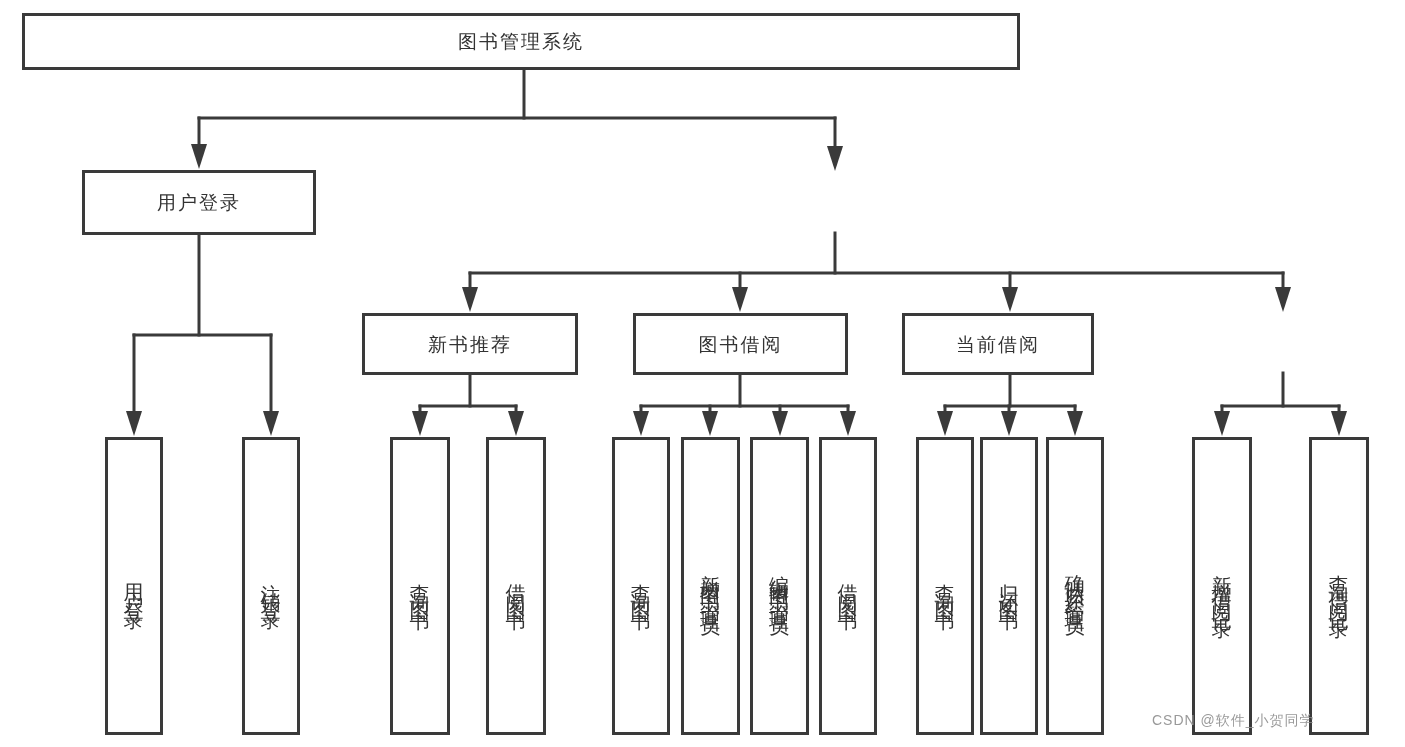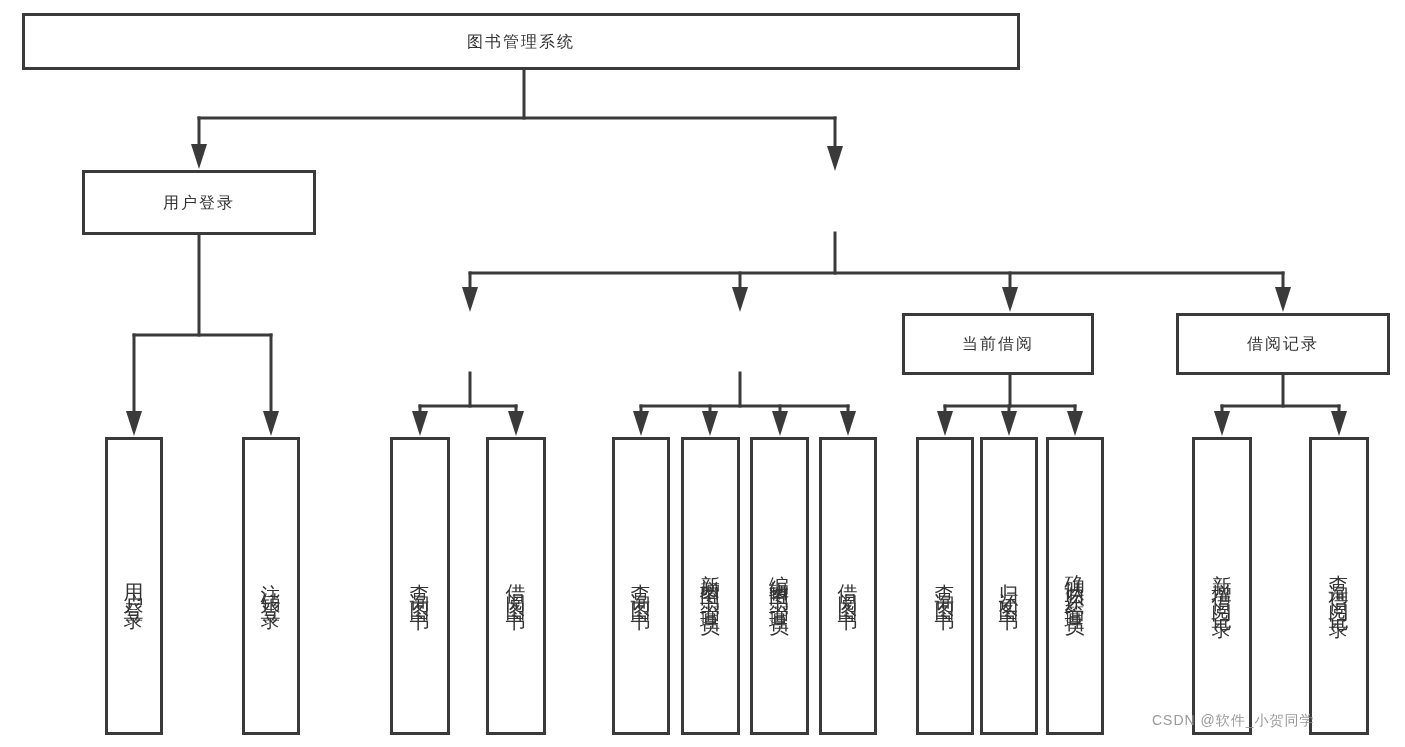--- a/index.html
+++ b/index.html
@@ -11,21 +11,21 @@
     box-sizing:border-box;
     border:3px solid #3a3a3a;
     background:#ffffff;
     display:flex;
     align-items:center;
     justify-content:center;
     color:#333333;
     z-index:2;
   }
   .node.h span{
-    font-size:16px;
+    font-size:19px;
     letter-spacing:2px;
     line-height:1;
     white-space:nowrap;
   }
   .node.v span{
     writing-mode:vertical-rl;
     text-orientation:mixed;
     font-size:20px;
     letter-spacing:9px;
     line-height:1;
@@ -111,25 +111,28 @@
   </svg>
 
   <div class="node h" style="left:22px;top:13px;width:998px;height:57px">
     <span>图书管理系统</span>
   </div>
 
   <div class="node h" style="left:82px;top:170px;width:234px;height:65px">
     <span>用户登录</span>
   </div>
 
+  <div class="node h" style="left:362px;top:313px;width:216px;height:62px">
+    <span>新书推荐</span>
+  </div>
+  <div class="node h" style="left:633px;top:313px;width:215px;height:62px">
+    <span>图书借阅</span>
+  </div>
   <div class="node h" style="left:902px;top:313px;width:192px;height:62px">
     <span>当前借阅</span>
-  </div>
-  <div class="node h" style="left:1176px;top:313px;width:214px;height:62px">
-    <span>借阅记录</span>
   </div>
 
   <div class="node v" style="left:105px;top:437px;width:58px;height:298px">
     <span>用户登录</span>
   </div>
   <div class="node v" style="left:242px;top:437px;width:58px;height:298px">
     <span>注销登录</span>
   </div>
 
   <div class="node v" style="left:390px;top:437px;width:60px;height:298px">

